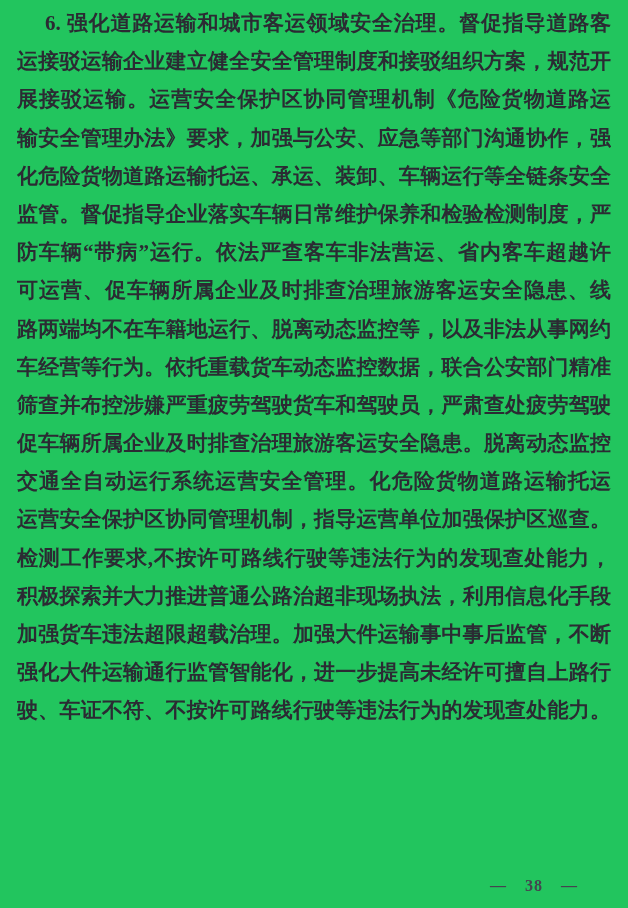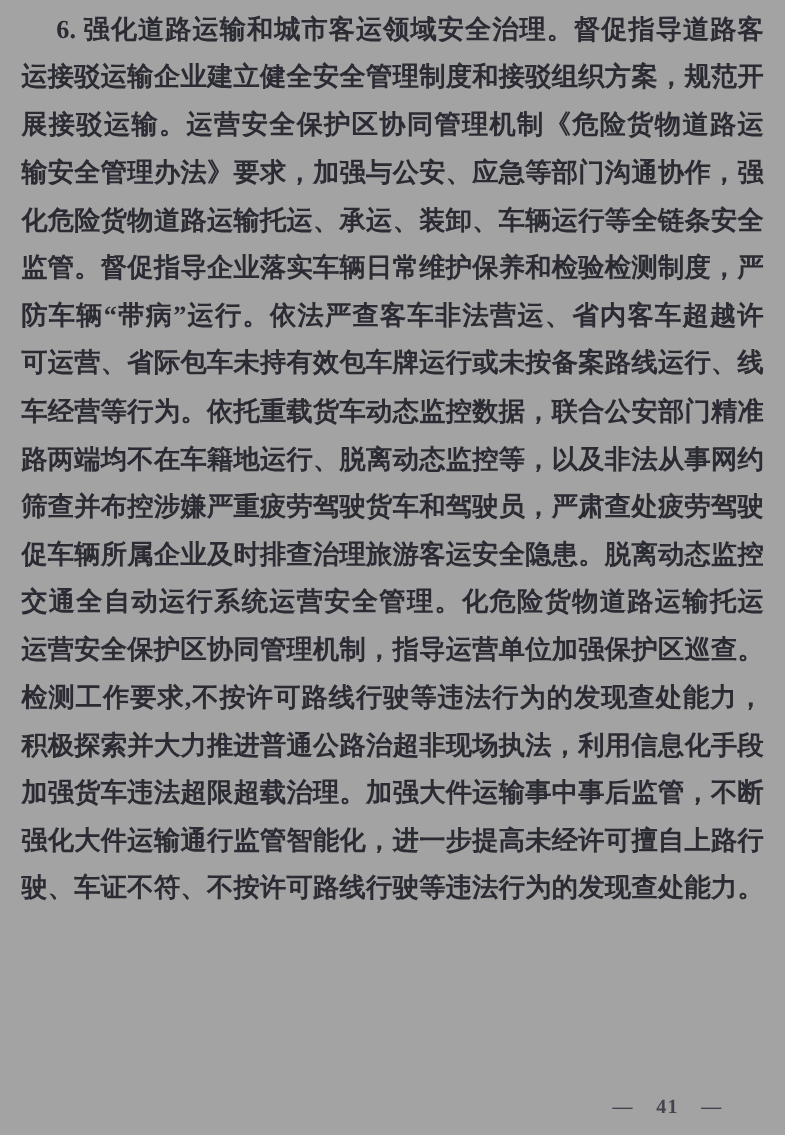--- a/index.html
+++ b/index.html
@@ -5,21 +5,21 @@
   html, body {
     margin: 0;
     padding: 0;
     background: #ffffff;
   }
   .page {
     position: relative;
     width: 628px;
     height: 908px;
     box-sizing: border-box;
-    background: #a3a3a3;
+    background: #22c55e;
     padding: 4px 17px 0 17px;
     overflow: hidden;
     font-family: "Liberation Serif", "DejaVu Serif", serif;
   }
   .body-text {
     width: 100%;
   }
   .text-line {
     font-size: 21px;
     line-height: 38.2px;
@@ -50,29 +50,29 @@
 
 <div class="page">
   <div class="body-text">
       <div class="text-line first-line">6. 强化道路运输和城市客运领域安全治理。督促指导道路客</div>
       <div class="text-line">运接驳运输企业建立健全安全管理制度和接驳组织方案，规范开</div>
       <div class="text-line">展接驳运输。运营安全保护区协同管理机制《危险货物道路运</div>
       <div class="text-line">输安全管理办法》要求，加强与公安、应急等部门沟通协作，强</div>
       <div class="text-line">化危险货物道路运输托运、承运、装卸、车辆运行等全链条安全</div>
       <div class="text-line">监管。督促指导企业落实车辆日常维护保养和检验检测制度，严</div>
       <div class="text-line">防车辆“带病”运行。依法严查客车非法营运、省内客车超越许</div>
-      <div class="text-line">可运营、省际包车未持有效包车牌运行或未按备案路线运行、线</div>
+      <div class="text-line">可运营、促车辆所属企业及时排查治理旅游客运安全隐患、线</div>
+      <div class="text-line">路两端均不在车籍地运行、脱离动态监控等，以及非法从事网约</div>
       <div class="text-line">车经营等行为。依托重载货车动态监控数据，联合公安部门精准</div>
-      <div class="text-line">路两端均不在车籍地运行、脱离动态监控等，以及非法从事网约</div>
       <div class="text-line">筛查并布控涉嫌严重疲劳驾驶货车和驾驶员，严肃查处疲劳驾驶</div>
       <div class="text-line">促车辆所属企业及时排查治理旅游客运安全隐患。脱离动态监控等</div>
       <div class="text-line">交通全自动运行系统运营安全管理。化危险货物道路运输托运</div>
       <div class="text-line">运营安全保护区协同管理机制，指导运营单位加强保护区巡查。</div>
       <div class="text-line">检测工作要求,不按许可路线行驶等违法行为的发现查处能力，</div>
       <div class="text-line">积极探索并大力推进普通公路治超非现场执法，利用信息化手段</div>
       <div class="text-line">加强货车违法超限超载治理。加强大件运输事中事后监管，不断</div>
       <div class="text-line">强化大件运输通行监管智能化，进一步提高未经许可擅自上路行</div>
       <div class="text-line">驶、车证不符、不按许可路线行驶等违法行为的发现查处能力。</div>
     </div>
   <div class="page-number">
-    <span>— 41 —</span>
+    <span>— 38 —</span>
   </div>
 </div>
 
 </body></html>

